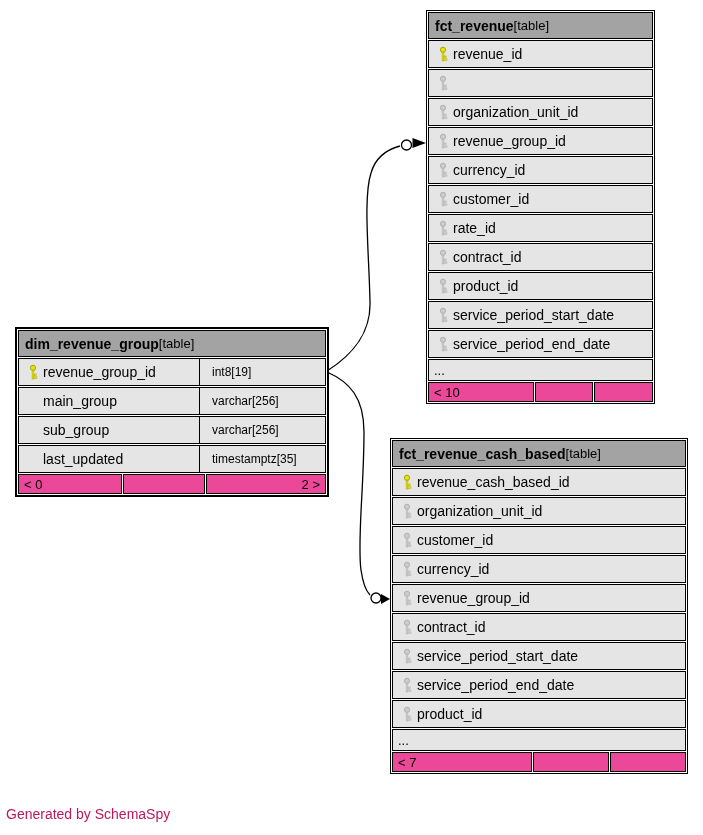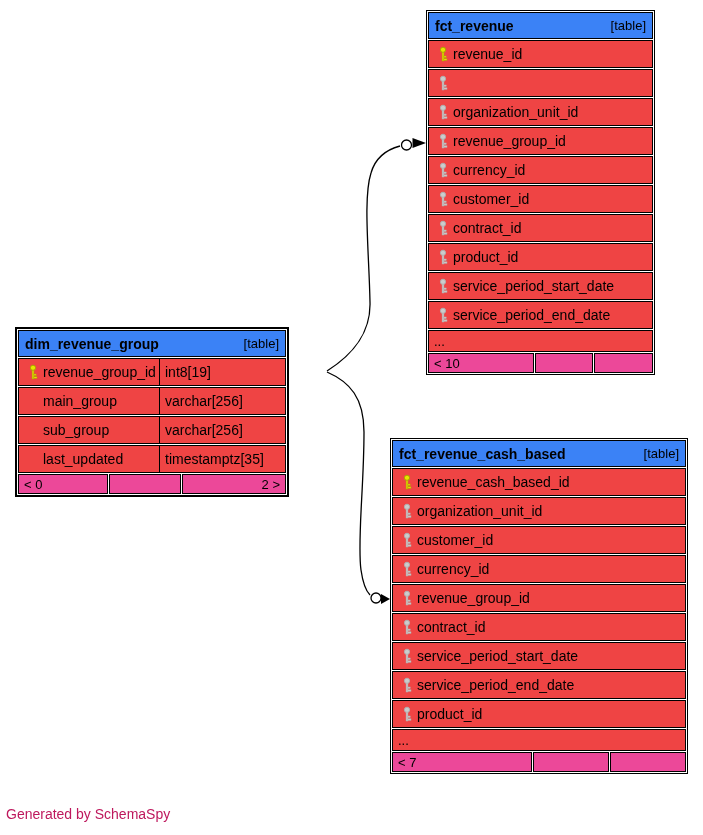--- a/index.html
+++ b/index.html
@@ -10,32 +10,32 @@
   .diagram{position:absolute;inset:0;}
   .rels{position:absolute;left:0;top:0;width:703px;height:835px;z-index:0;}
 
   .db-table{
     position:absolute;z-index:1;box-sizing:border-box;background:#fff;
     border:1px solid #000;display:flex;flex-direction:column;gap:1px;padding:1px;
   }
   .db-table.main{border-width:2px;}
 
   .trow{
-    box-sizing:border-box;border:1px solid #000;background:#ef4444;
+    box-sizing:border-box;border:1px solid #000;background:#e5e5e5;
     display:flex;align-items:center;flex:none;
   }
-  .thead{height:27px;background:#3b82f6;padding:0 6px;justify-content:space-between;}
+  .thead{height:27px;background:#a3a3a3;padding:0 6px;}
   .thead .tname{font-weight:bold;font-size:14px;}
   .thead .ttag{font-size:13px;}
   .tfield{height:28px;font-size:14px;padding:0 4px;}
   .kicon{width:20px;flex:none;display:flex;align-items:center;justify-content:center;}
   .fname{flex:1;white-space:nowrap;overflow:hidden;}
   .ftype{
     flex:none;width:122px;align-self:stretch;display:flex;align-items:center;
-    border-left:1px solid #000;padding-left:5px;font-size:14px;box-sizing:border-box;
+    border-left:1px solid #000;padding-left:12px;font-size:12px;box-sizing:border-box;
   }
   .tellipsis{height:22px;font-size:13px;padding:0 5px;}
   .tfoot{display:flex;gap:1px;flex:none;}
   .fcell{
     box-sizing:border-box;border:1px solid #000;height:20px;font-size:13px;
     display:flex;align-items:center;padding:0 5px;background:#ec4899;
   }
   .fcell.f1{flex:50 0 0;}
   .fcell.f2{flex:25 0 0;}
   .fcell.f3{flex:25 0 0;justify-content:flex-end;}
@@ -137,20 +137,31 @@
       </div>
       <div class="trow tfield">
         <span class="kicon">
           <svg width="11" height="16" viewBox="0 0 11 16">
             <circle cx="5" cy="3.8" r="2.6" fill="#cccccc" stroke="#b0b0b0" stroke-width="1"></circle>
             <rect x="4.1" y="6.2" width="1.8" height="8.8" fill="#cccccc" stroke="#b0b0b0" stroke-width="0.5"></rect>
             <rect x="5.9" y="10" width="2.3" height="1.5" fill="#cccccc" stroke="#b0b0b0" stroke-width="0.5"></rect>
             <rect x="5.9" y="12.8" width="3.1" height="1.5" fill="#cccccc" stroke="#b0b0b0" stroke-width="0.5"></rect>
           </svg>
         </span>
+        <span class="fname">rate_id</span>
+      </div>
+      <div class="trow tfield">
+        <span class="kicon">
+          <svg width="11" height="16" viewBox="0 0 11 16">
+            <circle cx="5" cy="3.8" r="2.6" fill="#cccccc" stroke="#b0b0b0" stroke-width="1"></circle>
+            <rect x="4.1" y="6.2" width="1.8" height="8.8" fill="#cccccc" stroke="#b0b0b0" stroke-width="0.5"></rect>
+            <rect x="5.9" y="10" width="2.3" height="1.5" fill="#cccccc" stroke="#b0b0b0" stroke-width="0.5"></rect>
+            <rect x="5.9" y="12.8" width="3.1" height="1.5" fill="#cccccc" stroke="#b0b0b0" stroke-width="0.5"></rect>
+          </svg>
+        </span>
         <span class="fname">contract_id</span>
       </div>
       <div class="trow tfield">
         <span class="kicon">
           <svg width="11" height="16" viewBox="0 0 11 16">
             <circle cx="5" cy="3.8" r="2.6" fill="#cccccc" stroke="#b0b0b0" stroke-width="1"></circle>
             <rect x="4.1" y="6.2" width="1.8" height="8.8" fill="#cccccc" stroke="#b0b0b0" stroke-width="0.5"></rect>
             <rect x="5.9" y="10" width="2.3" height="1.5" fill="#cccccc" stroke="#b0b0b0" stroke-width="0.5"></rect>
             <rect x="5.9" y="12.8" width="3.1" height="1.5" fill="#cccccc" stroke="#b0b0b0" stroke-width="0.5"></rect>
           </svg>
@@ -180,21 +191,21 @@
         <span class="fname">service_period_end_date</span>
       </div>
       <div class="trow tellipsis">...</div>
       <div class="tfoot">
         <div class="fcell f1">&lt; 10</div>
         <div class="fcell f2"></div>
         <div class="fcell f3"></div>
       </div>
     </div>
 
-  <div class="db-table main" data-table-id="dim_revenue_group" style="left:15px;top:327px;width:274px;">
+  <div class="db-table main" data-table-id="dim_revenue_group" style="left:15px;top:327px;width:314px;">
       <div class="trow thead">
         <span class="tname">dim_revenue_group</span>
         <span class="ttag">[table]</span>
       </div>
       <div class="trow tfield">
         <span class="kicon">
           <svg width="11" height="16" viewBox="0 0 11 16">
             <circle cx="5" cy="3.8" r="2.6" fill="#e8e400" stroke="#a8a500" stroke-width="1"></circle>
             <rect x="4.1" y="6.2" width="1.8" height="8.8" fill="#e8e400" stroke="#a8a500" stroke-width="0.5"></rect>
             <rect x="5.9" y="10" width="2.3" height="1.5" fill="#e8e400" stroke="#a8a500" stroke-width="0.5"></rect>

